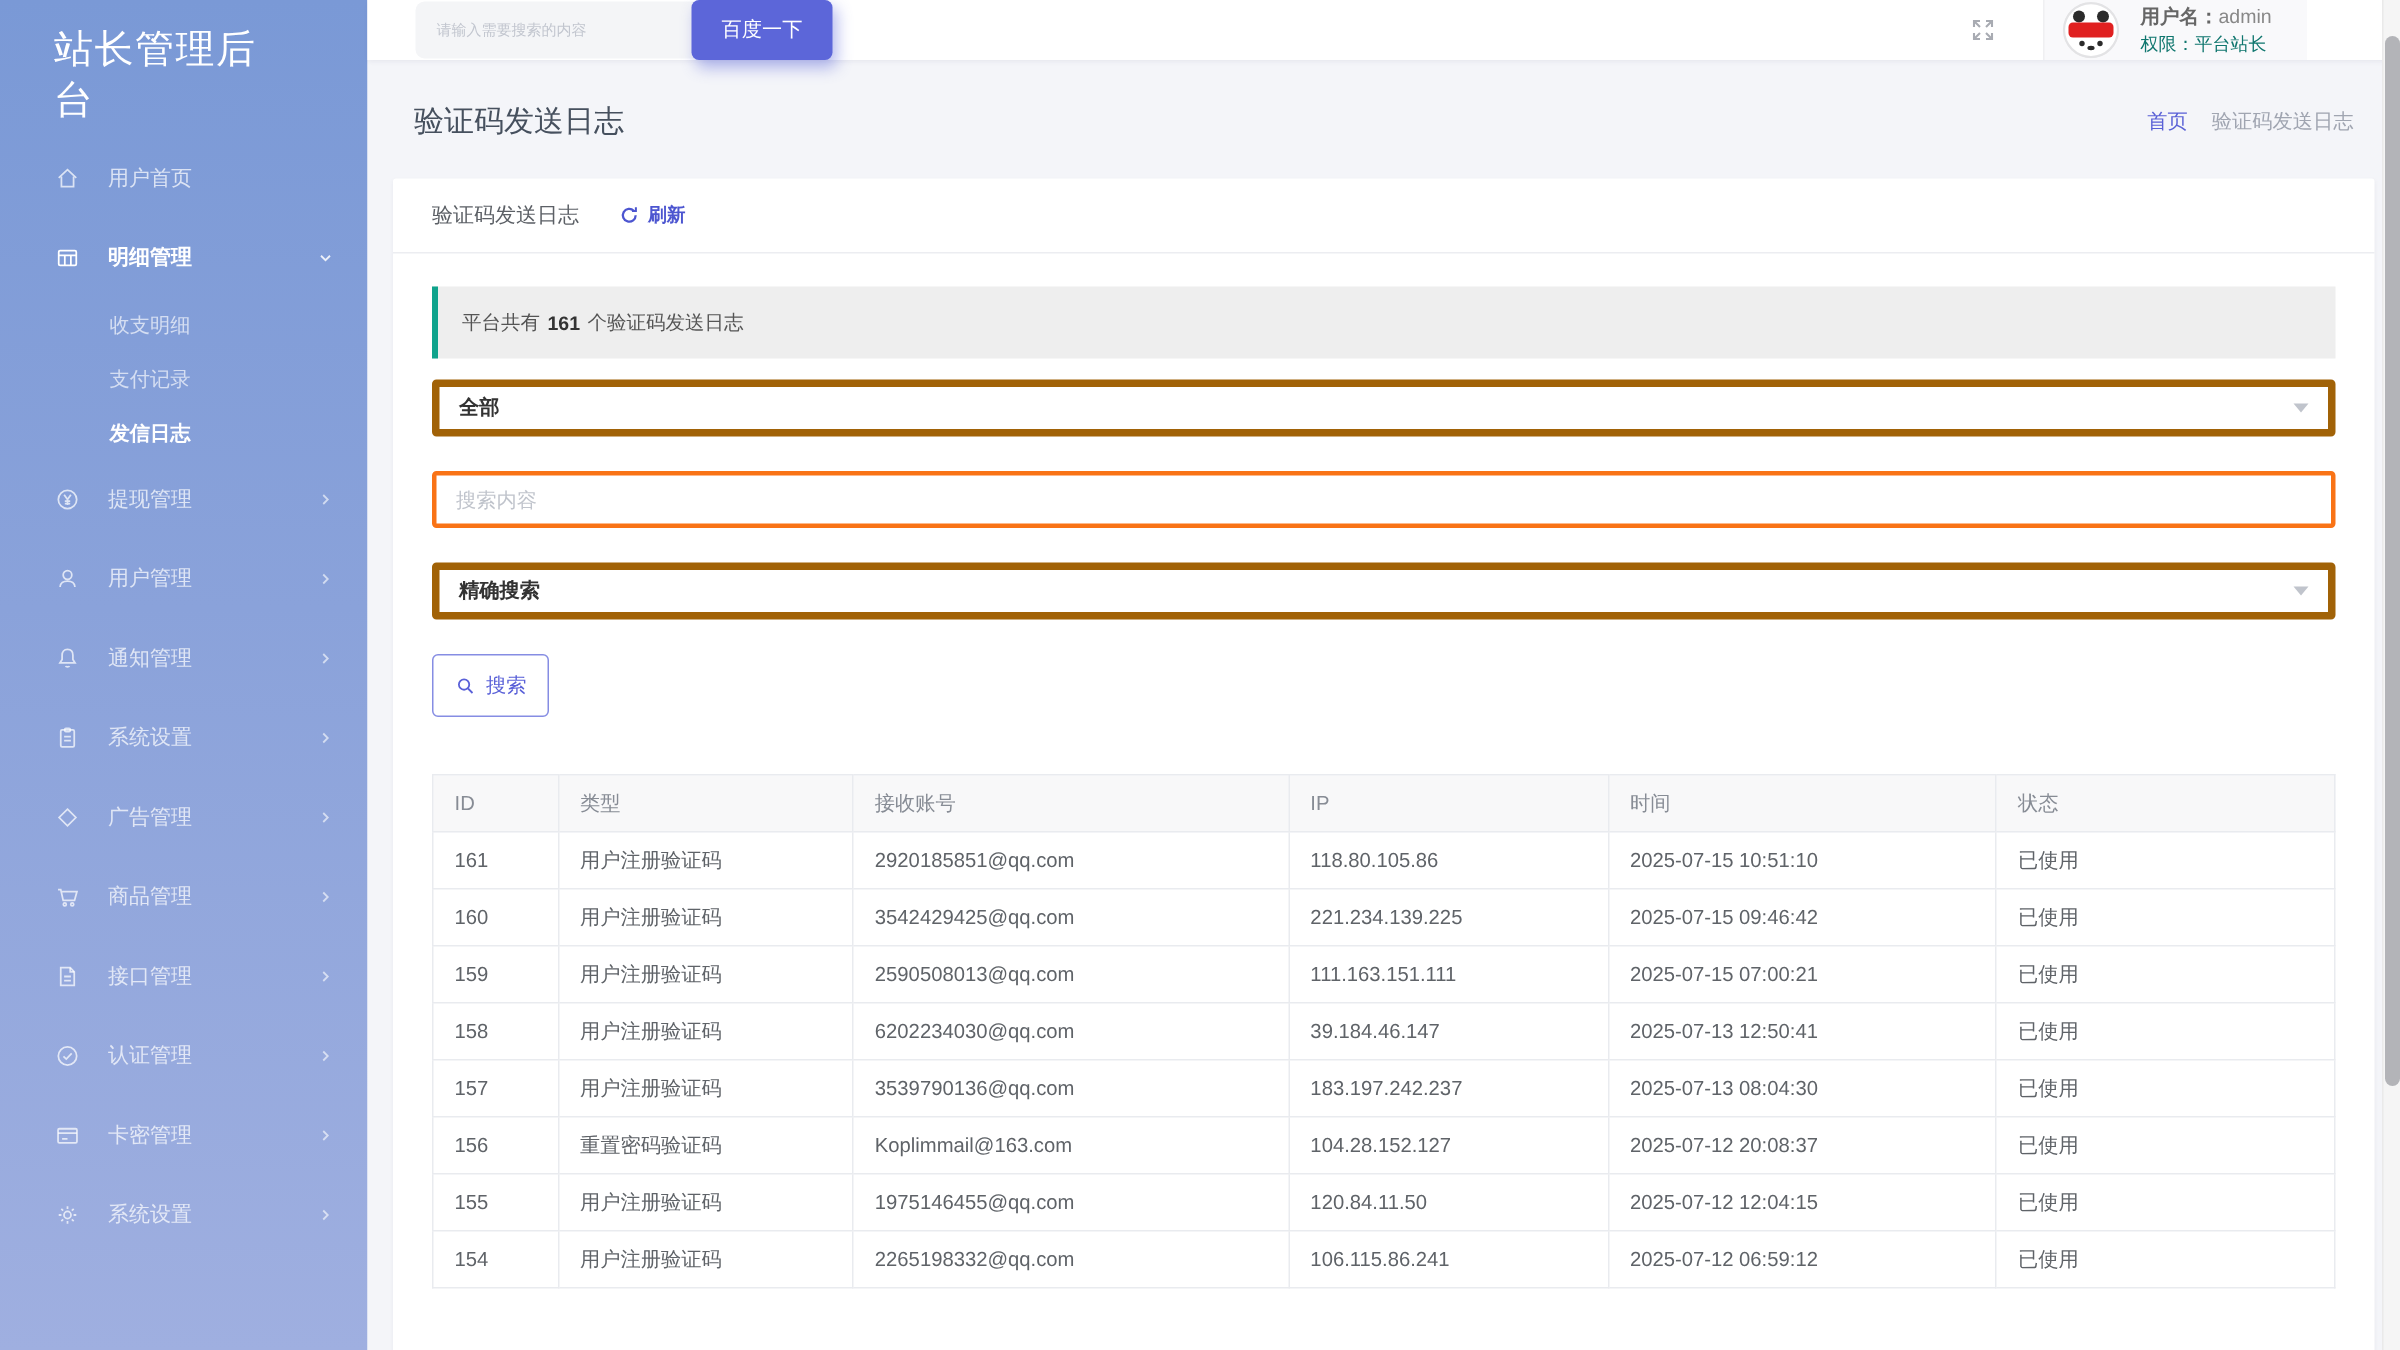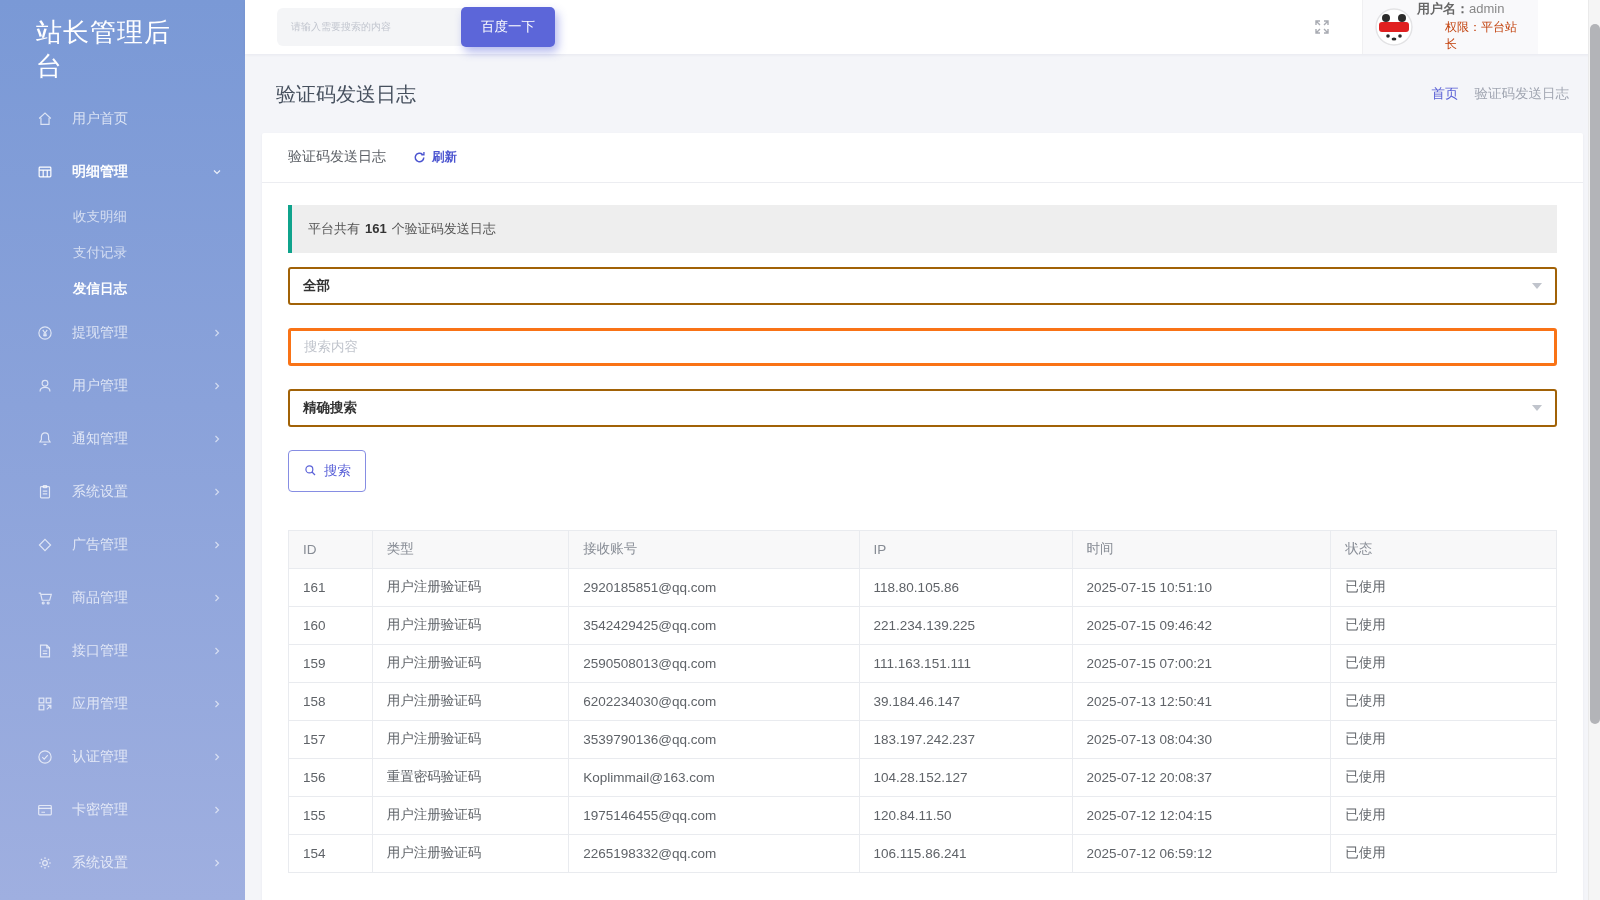--- a/index.html
+++ b/index.html
@@ -20,45 +20,45 @@
 
   
   .main { flex:1; display:flex; flex-direction:column; background:#f4f5f9; position:relative; }
   .topbar { height:67px; background:#fff; display:flex; align-items:center; padding-left:32px; box-shadow:0 1px 3px rgba(40,40,80,0.06); position:relative; z-index:2; }
   .search-group { display:flex; align-items:center; }
   .top-search-input { width:186px; height:38px; background:#f4f5f7; border:none; outline:none; border-radius:6px 0 0 6px; padding:0 14px; font-size:10px; color:#0f172a; }
   .top-search-input::placeholder { color:#c2c6cf; }
   .baidu-btn { height:40px; padding:0 20px; margin-left:-2px; background:#5c66d9; color:#fff; font-size:13.5px; border:none; border-radius:5px; cursor:pointer; box-shadow:3px 5px 10px rgba(92,102,217,0.45); }
   .topbar-right { margin-left:auto; display:flex; align-items:center; height:100%; }
   .fullscreen-btn { color:#a8abb2; margin-right:30px; cursor:pointer; }
-  .userbox { width:176px; height:100%; background:#f9f9fb; border-left:1px solid #f0f0f2; display:flex; align-items:center; gap:4px; padding:0 12px; margin-right:62px; cursor:pointer; }
+  .userbox { width:176px; height:100%; background:#f9f9fb; border-left:1px solid #f0f0f2; display:flex; align-items:center; gap:14px; padding:0 12px; margin-right:62px; cursor:pointer; }
   .avatar { width:38px; height:38px; border-radius:50%; flex:0 0 38px; }
   .user-lines { font-size:13px; line-height:1.45; }
   .user-line1 { color:#666; font-weight:bold; }
   .user-line1 .uval { font-weight:normal; color:#888; }
-  .user-line2 { color:#c2410c; font-size:12px;margin-left:28px; }
+  .user-line2 { color:#0f766e; font-size:12px; }
 
   
   .content { flex:1; padding:0 17px 0 17px; }
   .page-head { display:flex; align-items:center; justify-content:space-between; padding:27px 14px 25px 14px; }
   .page-title { font-size:20px; color:#46505e; font-weight:normal; }
   .breadcrumb { font-size:13.5px; display:flex; gap:16px; align-items:center; }
   .crumb-home { color:#5a61d6; text-decoration:none; cursor:pointer; }
   .crumb-current { color:#a0a5b1; }
 
   .card { background:#fff; border-radius:2px; box-shadow:0 1px 3px rgba(30,30,60,0.05); height:800px; }
   .card-tabs { height:50px; border-bottom:1px solid #ecedf1; display:flex; align-items:center; padding:0 26px; }
   .tab-label { color:#5c6066; font-size:14px; cursor:pointer; }
   .refresh-btn { display:flex; align-items:center; gap:5px; margin-left:26px; color:#4c55d0; font-size:12.5px; font-weight:bold; cursor:pointer; }
 
   .card-body { padding:22px 26px 0 26px; }
   .alert { background:#eeeeee; border-left:4px solid #0fa38c; height:48px; display:flex; align-items:center; padding:0 16px; font-size:13px; color:#555; margin-bottom:14px; }
   .alert .count { font-weight:bold; margin:0 5px; color:#333; }
 
-  .sel { height:38px; border:2px solid #a16207; border-radius:3px; display:flex; align-items:center; justify-content:space-between; padding:0 13px; font-size:13.5px; color:#333; font-weight:bold; margin-bottom:23px; cursor:pointer; background:#fff; }
+  .sel { height:38px; border:5px solid #a16207; border-radius:3px; display:flex; align-items:center; justify-content:space-between; padding:0 13px; font-size:13.5px; color:#333; font-weight:bold; margin-bottom:23px; cursor:pointer; background:#fff; }
   .caret { width:0; height:0; border-left:5px solid transparent; border-right:5px solid transparent; border-top:6px solid #c0c4cc; }
   .text-input { width:100%; height:38px; border:3px solid #f97316; border-radius:3px; padding:0 13px; font-size:13.5px; color:#333; outline:none; margin-bottom:23px; }
   .text-input::placeholder { color:#c0c4cc; }
   .search-btn { width:78px; height:42px; background:#fff; border:1px solid #848bе3; border:1px solid #868de3; color:#5a61d8; border-radius:4px; font-size:13.5px; display:flex; align-items:center; justify-content:center; gap:6px; cursor:pointer; margin-bottom:38px; }
 
   table.log { width:100%; border-collapse:collapse; font-size:13.5px; table-layout:fixed;margin-top:38px; }
   table.log th { background:#f8f8f9; color:#878c95; font-weight:normal; text-align:left; height:38px; padding:0 0 0 14px; border:1px solid #e9ebef; }
   table.log td { color:#5f6368; height:38px; padding:0 0 0 14px; border:1px solid #e9ebef; background:#fff; }
   .c-id{width:6.6%} .c-type{width:15.5%} .c-acc{width:22.9%} .c-ip{width:16.8%} .c-time{width:20.4%} .c-status{width:17.8%}
 
@@ -208,36 +208,20 @@
             </svg>
           </span>
         <span>接口管理</span>
         <span class="chev">
             <svg width="12" height="12" viewBox="0 0 20 20" fill="none" stroke="currentColor" stroke-width="2">
               <path d="m7.5 5 5 5-5 5"></path>
             </svg>
           </span>
       </div>
 
-      <div class="nav-item">
-        <span class="nicon">
-            <svg width="18" height="18" viewBox="0 0 20 20" fill="none" stroke="currentColor" stroke-width="1.3">
-              <rect x="3.5" y="3.5" width="5.2" height="5.2"></rect>
-              <rect x="11.3" y="3.5" width="5.2" height="5.2"></rect>
-              <rect x="3.5" y="11.3" width="5.2" height="5.2"></rect>
-              <path d="m12 16 4.5-4.5M16.5 15.2v-3.7h-3.7"></path>
-            </svg>
-          </span>
-        <span>应用管理</span>
-        <span class="chev">
-            <svg width="12" height="12" viewBox="0 0 20 20" fill="none" stroke="currentColor" stroke-width="2">
-              <path d="m7.5 5 5 5-5 5"></path>
-            </svg>
-          </span>
-      </div>
 
       <div class="nav-item">
         <span class="nicon">
             <svg width="18" height="18" viewBox="0 0 20 20" fill="none" stroke="currentColor" stroke-width="1.3">
               <circle cx="10" cy="10" r="6.8"></circle>
               <path d="m7 10.2 2.1 2.1 4-4.3"></path>
             </svg>
           </span>
         <span>认证管理</span>
         <span class="chev">

